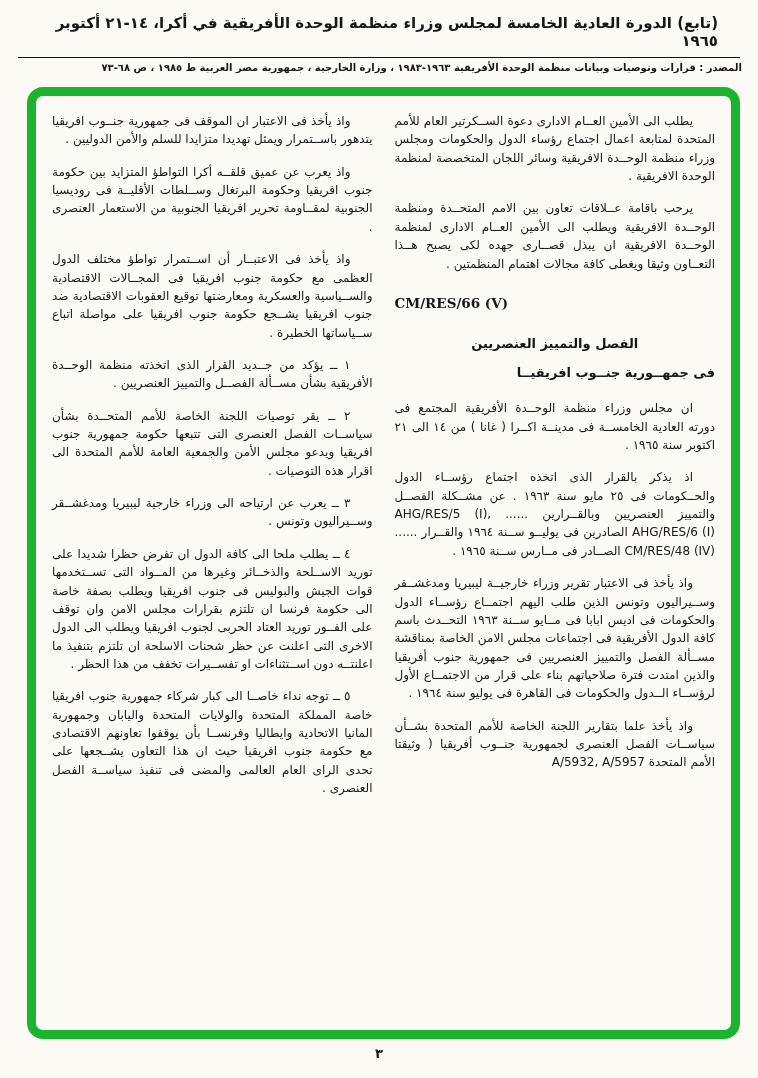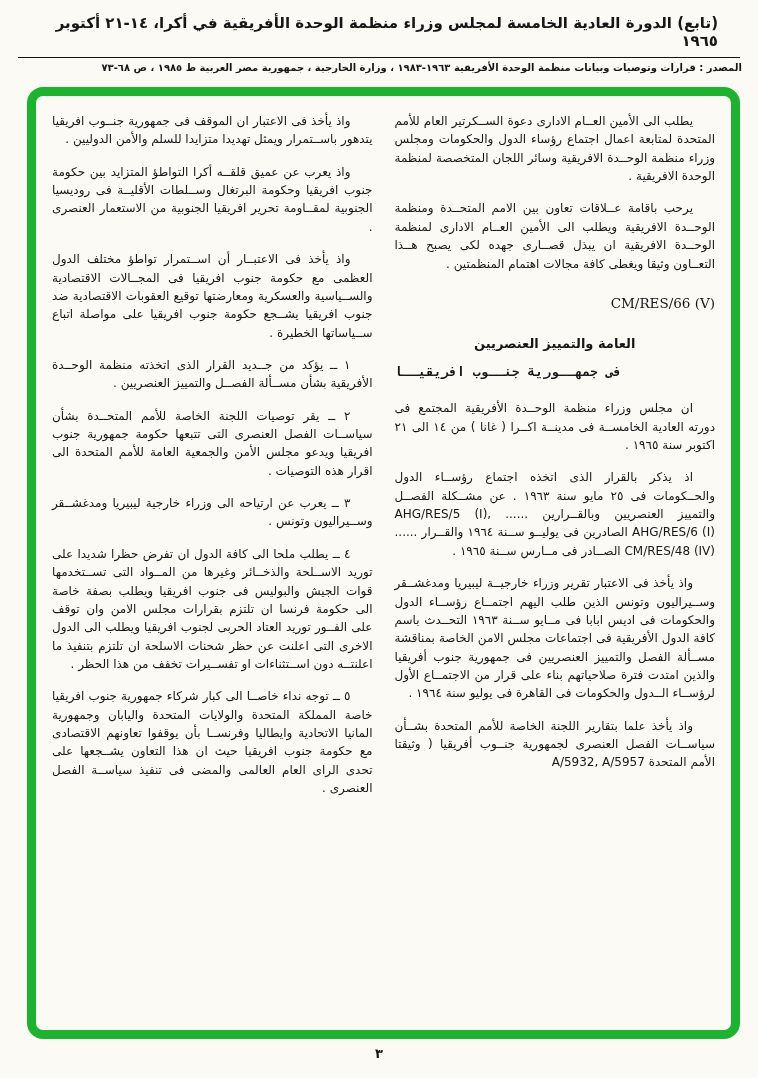--- a/index.html
+++ b/index.html
@@ -68,38 +68,37 @@
     text-align: justify;
     text-justify: inter-word;
   }
   .col p {
     margin: 0 0 14px 0;
     text-indent: 22px;
   }
   
   .res-code {
     direction: ltr;
-    text-align: right;
+    text-align: left;
     font-family: "DejaVu Serif", serif;
-    font-weight: 400;
+    font-weight: 700;
     font-size: 13.5px;
     margin: 20px 0 20px 0;
   }
   .res-heading {
     text-align: center;
     font-size: 13px;
     font-weight: bold;
     margin: 0 0 10px 0;
   }
   .res-subheading {
-    text-align: left;
+    text-align: right;
     font-size: 13px;
     font-weight: bold;
     margin: 0 0 16px 0;
-    font-family: Liberation Mono, monospace;
   }
   
   .page-number {
     position: absolute;
     left: 0;
     right: 0;
     top: 1046px;
     text-align: center;
     font-size: 13px;
     font-weight: bold;
@@ -116,21 +115,21 @@
     <div class="doc-source">المصدر : قرارات وتوصيات وبيانات منظمة الوحدة الأفريقية ١٩٦٣-١٩٨٣ ، وزارة الخارجية ، جمهورية مصر العربية ط ١٩٨٥ ، ص ٦٨-٧٣</div>
   </header>
 
   <div class="frame">
     <div class="columns">
 
       <div class="col">
         <p>يطلب الى الأمين العــام الادارى دعوة الســكرتير العام للأمم المتحدة لمتابعة اعمال اجتماع رؤساء الدول والحكومات ومجلس وزراء منظمة الوحــدة الافريقية وسائر اللجان المتخصصة لمنظمة الوحدة الافريقية .</p>
         <p>يرحب باقامة عــلاقات تعاون بين الامم المتحــدة ومنظمة الوحــدة الافريقية ويطلب الى الأمين العــام الادارى لمنظمة الوحــدة الافريقية ان يبذل قصــارى جهده لكى يصبح هــذا التعــاون وثيقا ويغطى كافة مجالات اهتمام المنظمتين .</p>
         <div class="res-code">CM/RES/66  (V)</div>
-        <div class="res-heading">العامة والتمييز العنصريين</div>
+        <div class="res-heading">الفصل والتمييز العنصريين</div>
         <div class="res-subheading">فى جمهــورية جنــوب افريقيــا</div>
         <p>ان مجلس وزراء منظمة الوحــدة الأفريقية المجتمع فى دورته العادية الخامســة فى مدينــة اكــرا ( غانا ) من ١٤ الى ٢١ اكتوبر سنة ١٩٦٥ .</p>
         <p>اذ يذكر بالقرار الذى اتخذه اجتماع رؤســاء الدول والحــكومات فى ٢٥ مايو سنة ١٩٦٣ . عن مشــكلة الفصــل والتمييز العنصريين وبالقــرارين ...... AHG/RES/5 (I), AHG/RES/6 (I) الصادرين فى يوليــو ســنة ١٩٦٤ والقــرار ...... CM/RES/48 (IV) الصــادر فى مــارس ســنة ١٩٦٥ .</p>
         <p>واذ يأخذ فى الاعتبار تقرير وزراء خارجيــة ليبيريا ومدغشــقر وســيراليون وتونس الذين طلب اليهم اجتمــاع رؤســاء الدول والحكومات فى اديس ابابا فى مــايو ســنة ١٩٦٣ التحــدث باسم كافة الدول الأفريقية فى اجتماعات مجلس الامن الخاصة بمناقشة مســألة الفصل والتمييز العنصريين فى جمهورية جنوب أفريقيا والذين امتدت فترة صلاحياتهم بناء على قرار من الاجتمــاع الأول لرؤســاء الــدول والحكومات فى القاهرة فى يوليو سنة ١٩٦٤ .</p>
         <p>واذ يأخذ علما بتقارير اللجنة الخاصة للأمم المتحدة بشــأن سياســات الفصل العنصرى لجمهورية جنــوب أفريقيا ( وثيقتا الأمم المتحدة A/5932, A/5957</p>
       </div>
 
       <div class="col">
         <p>واذ يأخذ فى الاعتبار ان الموقف فى جمهورية جنــوب افريقيا يتدهور باســتمرار ويمثل تهديدا متزايدا للسلم والأمن الدوليين .</p>
         <p>واذ يعرب عن عميق قلقــه أكرا التواطؤ المتزايد بين حكومة جنوب افريقيا وحكومة البرتغال وســلطات الأقليــة فى روديسيا الجنوبية لمقــاومة تحرير افريقيا الجنوبية من الاستعمار العنصرى .</p>

